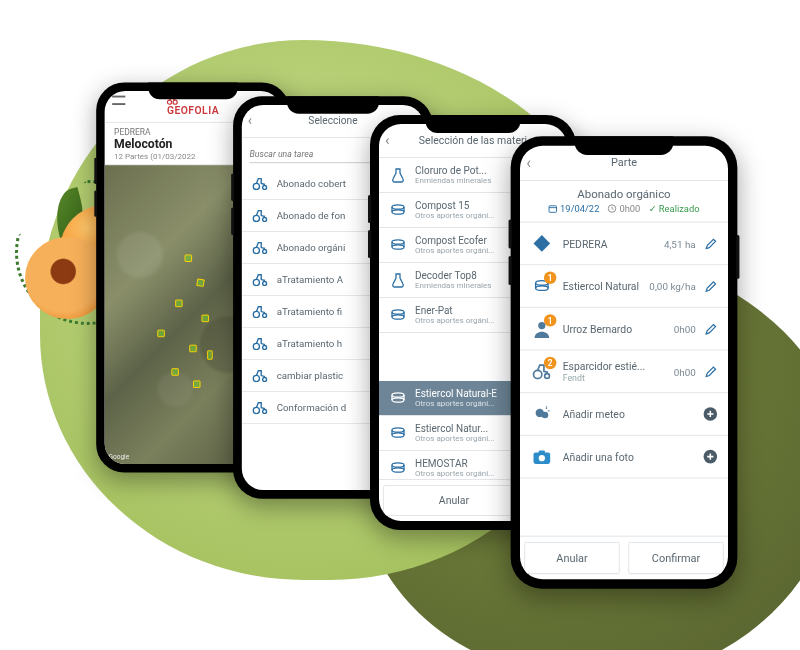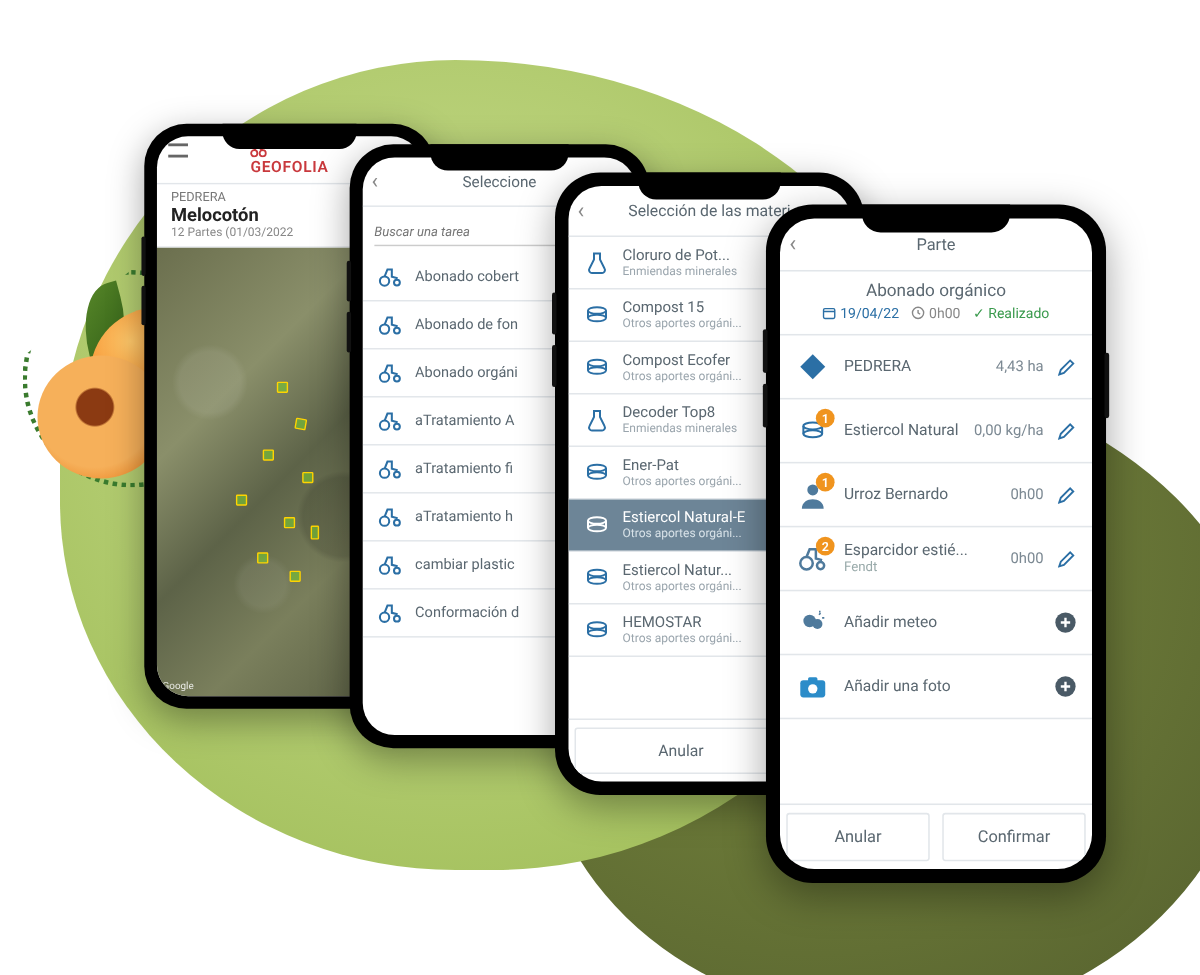--- a/index.html
+++ b/index.html
@@ -64,21 +64,21 @@
   .marker{position:absolute;width:8px;height:8px;border:1.5px solid #ffd400;background:rgba(120,200,50,.6);border-radius:1px;}
   .map .credit{position:absolute;left:4px;bottom:3px;font-size:7px;color:#fff;opacity:.85;}
 
   
   .search{padding:5px 8px;}
   .search input{width:100%;border:none;border-bottom:1px solid #ccc;font-size:9px;font-style:italic;color:#999;padding:3px 0;outline:none;}
   .list{flex:1;overflow:hidden;}
   .row{display:flex;align-items:center;gap:8px;padding:7px 10px;border-bottom:1px solid var(--border);font-size:10px;color:var(--gray-text);}
   .row .txt{flex:1;white-space:nowrap;overflow:hidden;text-overflow:ellipsis;}
   .row .sub{display:block;font-size:8px;color:#9aa5ad;}
-  .row.highlight{background:var(--slate);color:#fff;}
+  .row.highlight{background:var(--slate);color:#fff;margin-top:48px;}
   .row.highlight .sub{color:#d8e2e8;}
   .icon{width:18px;height:18px;flex-shrink:0;display:flex;align-items:center;justify-content:center;}
 
   .footer-btns{display:flex;border-top:1px solid var(--border);}
   .footer-btns button{flex:1;border:1px solid var(--border);background:#fff;padding:8px 0;font-size:10.5px;color:var(--gray-text);margin:5px 4px;border-radius:2px;}
 
   
   .detail-title{font-size:11px;color:var(--gray-text);text-align:center;padding-top:6px;}
   .detail-meta{display:flex;gap:8px;justify-content:center;align-items:center;font-size:9px;padding:3px 0 7px;border-bottom:1px solid var(--border);}
   .detail-meta .date{color:var(--blue);}
@@ -366,21 +366,21 @@
       <span class="status">✓ <span>Realizado</span></span>
     </div>
     <div id="detail-rows">
         <div class="drow">
           <span class="badge">
             <svg width="20" height="20" viewBox="0 0 20 20">
               <path d="M10 2 L18 10 L10 18 L2 10 Z" fill="#2b6fa5"></path>
             </svg>
           </span>
           <span class="dlabel">PEDRERA</span>
-          <span class="dval">4,43 ha</span>
+          <span class="dval">4,51 ha</span>
           <span>
             <svg class="edit-pencil" viewBox="0 0 12 12">
               <path d="M1 11l1-3 6-6 2 2-6 6-3 1z" fill="none" stroke="#2b6fa5" stroke-width="1.2"></path>
             </svg>
           </span>
         </div>
         <div class="drow">
           <span class="badge">
             <svg width="16" height="14" viewBox="0 0 16 14">
               <ellipse cx="8" cy="4" rx="6" ry="2.2" fill="none" stroke="#2b6fa5" stroke-width="1.3"></ellipse>

